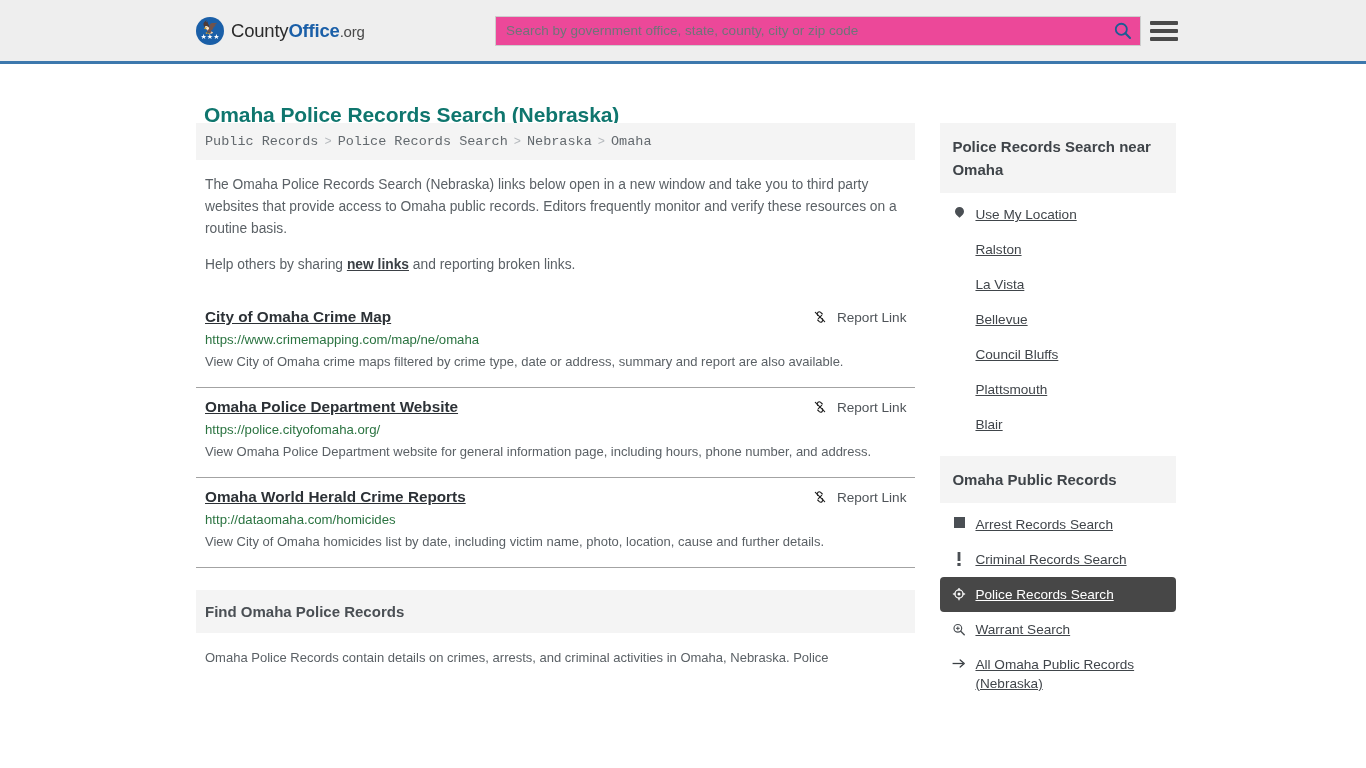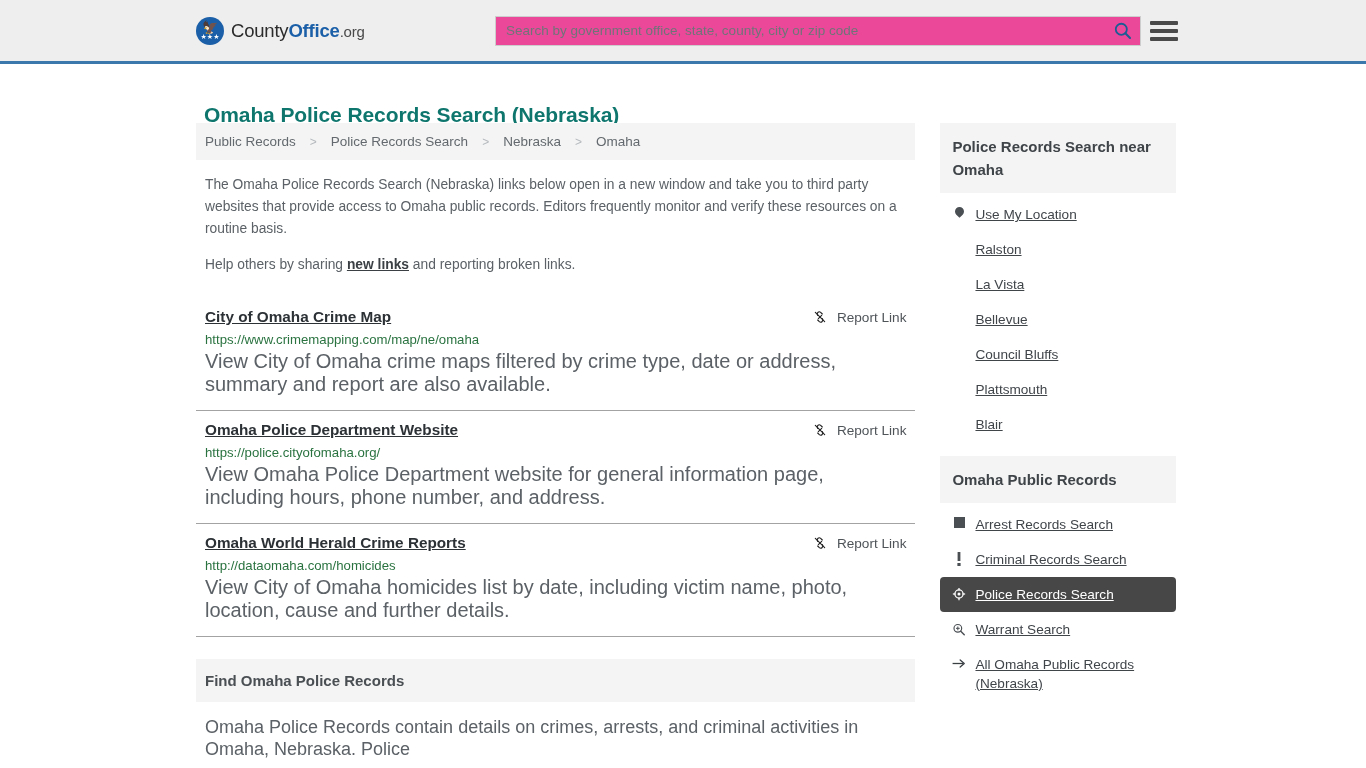--- a/index.html
+++ b/index.html
@@ -136,22 +136,23 @@
   #main-col { width: 730px; }
   #side-col { width: 239px; }
 
   
   #breadcrumb {
     background: #f4f4f4;
     padding: 11px 9px 11px 9px;
     font-size: 13.5px;
     display: flex;
     align-items: center;
-    gap: 14px;
+    gap: 6px;
     flex-wrap: wrap;
+    font-family: Liberation Mono, monospace;
   }
   #breadcrumb a {
     color: #63696e;
     text-decoration: none;
   }
   #breadcrumb .sep { color: #b5b9bd; font-size: 12px; }
 
   
   .intro {
     padding: 0 9px;
@@ -195,38 +196,38 @@
     cursor: pointer;
     white-space: nowrap;
     padding-top: 1px;
   }
   .result-url {
     font-size: 13.2px;
     color: #2a7340;
     margin-top: 6px;
   }
   .result-desc {
-    font-size: 20px;
+    font-size: 13px;
     line-height: 23px;
     color: #5b6166;
     margin-top: 3px;
   }
 
   
   #find-section { margin-top: 22px; }
   #find-header {
     background: #f4f4f4;
     padding: 13px 9px;
     font-size: 15px;
     font-weight: bold;
     color: #4a4f54;
   }
   #find-body {
     padding: 14px 9px 0 9px;
-    font-size: 18px;
+    font-size: 13px;
     line-height: 22px;
     color: #5b6166;
   }
 
   
   .side-box { margin-bottom: 14px; }
   .side-box-header {
     background: #f4f4f4;
     padding: 12px 12px;
     font-size: 15px;

